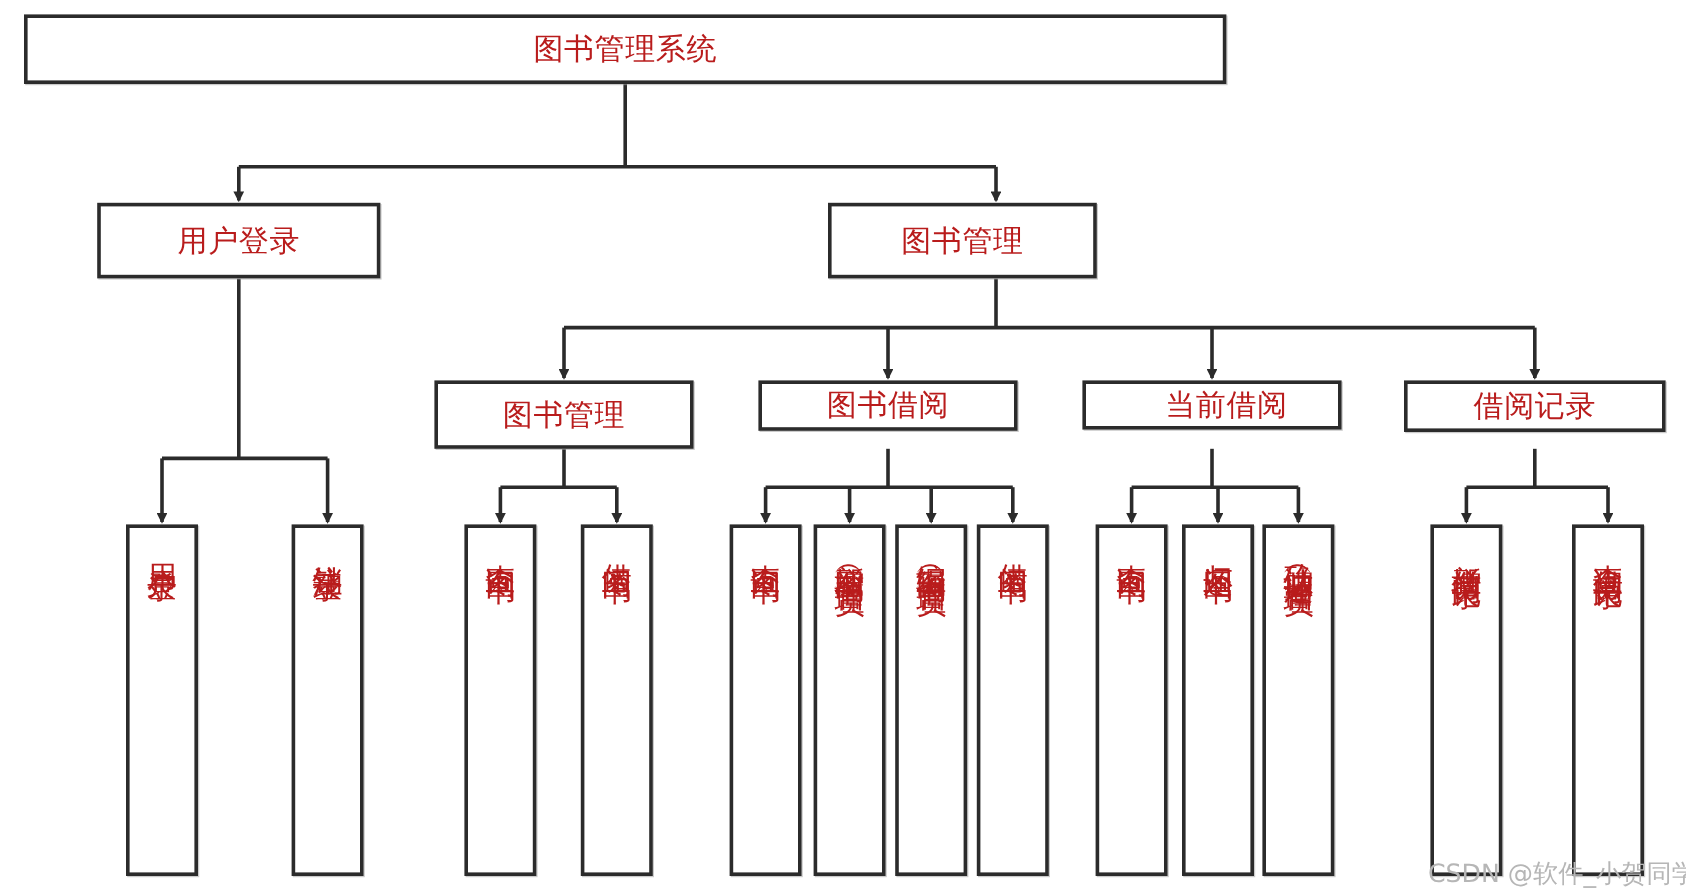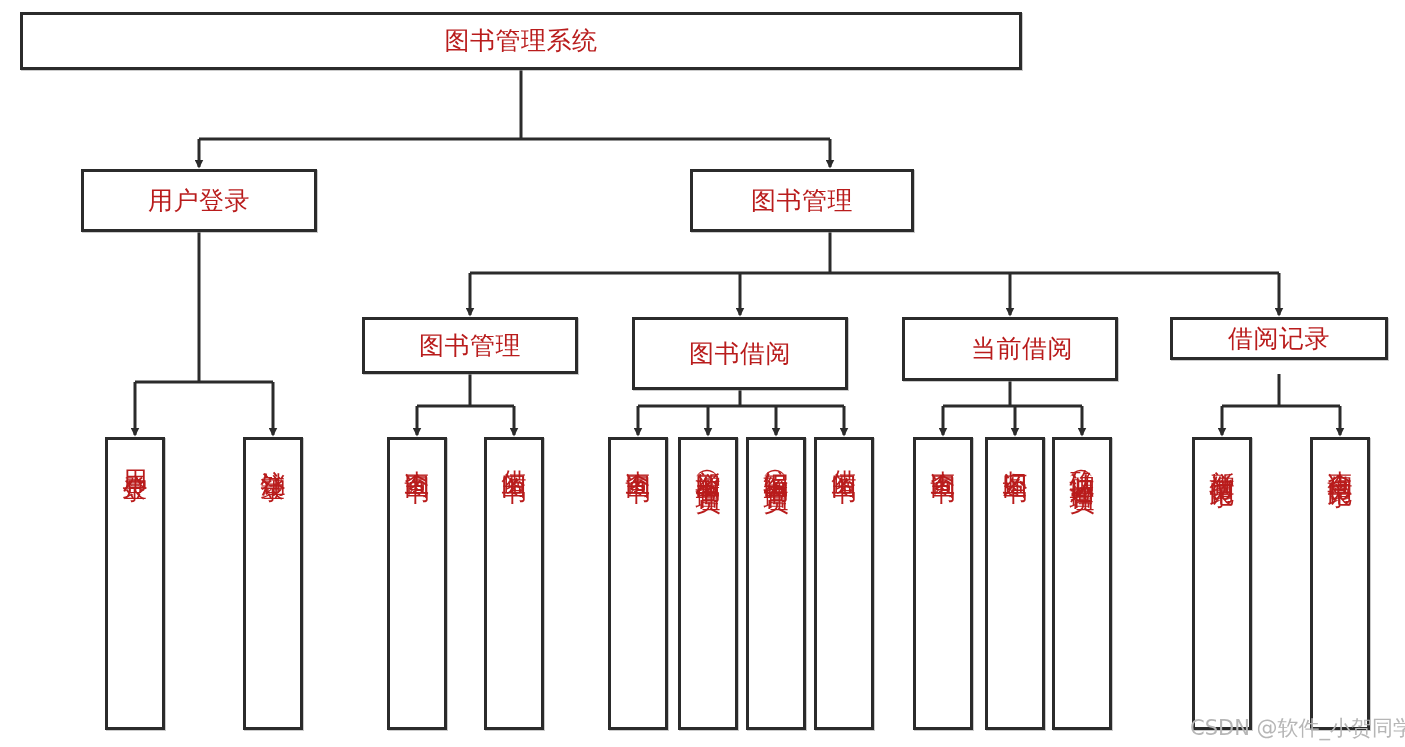--- a/index.html
+++ b/index.html
@@ -117,24 +117,24 @@
       </div>
       <div class="node horizontal" id="node-l1_user" style="left: 81px; top: 169px; width: 236px; height: 63px;">
         <span class="node-label">用户登录</span>
       </div>
       <div class="node horizontal" id="node-l1_book" style="left: 690px; top: 169px; width: 224px; height: 63px;">
         <span class="node-label">图书管理</span>
       </div>
       <div class="node horizontal" id="node-l2_newbook" style="left: 362px; top: 317px; width: 216px; height: 57px;">
         <span class="node-label">图书管理</span>
       </div>
-      <div class="node horizontal" id="node-l2_borrow" style="left: 632px; top: 317px; width: 216px; height: 73px;">
+      <div class="node horizontal" id="node-l2_borrow" style="left: 632px; top: 317px; width: 216px; height: 42px;">
         <span class="node-label">图书借阅</span>
       </div>
-      <div class="node horizontal" id="node-l2_current" style="left: 902px; top: 317px; width: 216px; height: 64px; padding-left: 24px;">
+      <div class="node horizontal" id="node-l2_current" style="left: 902px; top: 317px; width: 216px; height: 41px; padding-left: 24px;">
         <span class="node-label">当前借阅</span>
       </div>
       <div class="node horizontal" id="node-l2_record" style="left: 1170px; top: 317px; width: 218px; height: 43px;">
         <span class="node-label">借阅记录</span>
       </div>
       <div class="node vertical" id="node-l3_user_login" style="left: 105px; top: 437px; width: 60px; height: 293px;">
         <span class="node-label">用户登录</span>
       </div>
       <div class="node vertical" id="node-l3_user_logout" style="left: 243px; top: 437px; width: 60px; height: 293px;">
         <span class="node-label">注销登录</span>

